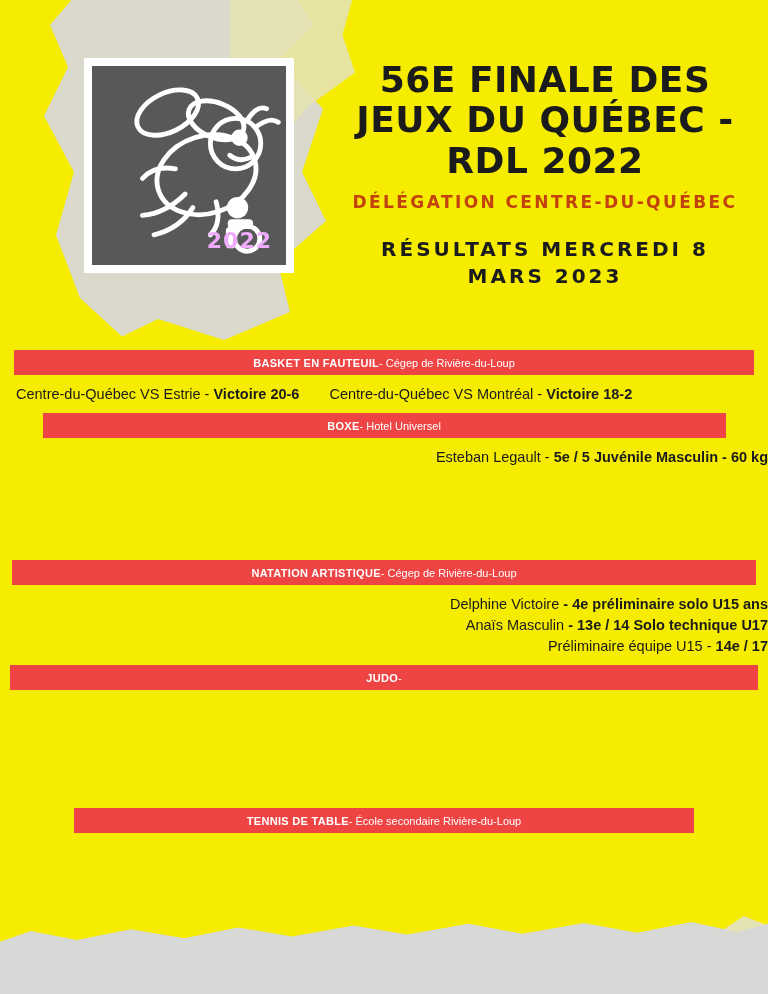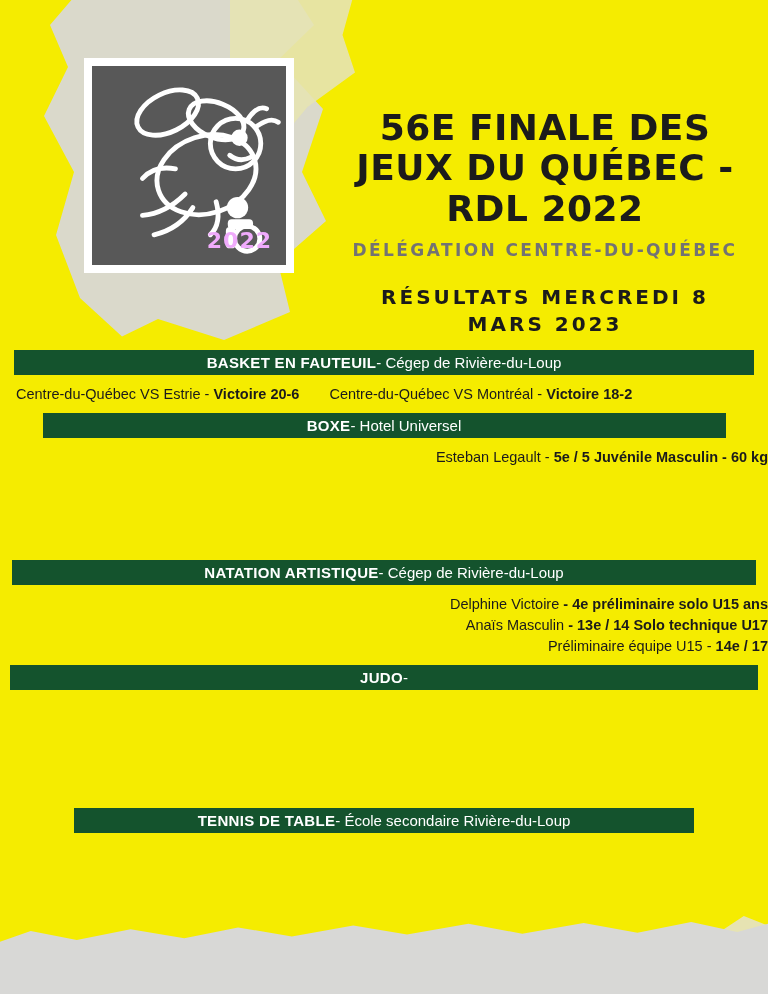--- a/index.html
+++ b/index.html
@@ -81,39 +81,38 @@
     font-family: "DejaVu Sans", sans-serif;
   }
   .logo-svg { position: absolute; inset: 0; }
 
   
   .header {
     position: absolute;
     left: 345px; top: 60px;
     width: 400px;
     text-align: center;
-    margin-top: 48px;
   }
   .title {
     font-family: "DejaVu Sans", sans-serif;
     font-weight: bold;
     font-size: 36px;
     line-height: 1.12;
     letter-spacing: 0.5px;
     color: #1b1b1b;
     text-transform: uppercase;
   }
   .subtitle {
     margin-top: 10px;
     font-family: "DejaVu Sans", sans-serif;
     font-weight: bold;
     font-size: 17px;
     letter-spacing: 2.4px;
     line-height: 1.35;
-    color: #737373;
+    color: #c2410c;
     text-transform: uppercase;
   }
   .results-label {
     margin-top: 22px;
     font-family: "DejaVu Sans", sans-serif;
     font-weight: bold;
     font-size: 20px;
     letter-spacing: 3px;
     color: #1b1b1b;
     text-transform: uppercase;
@@ -122,27 +121,27 @@
 
   
   .sections {
     position: absolute;
     left: 0; top: 350px;
     width: 768px;
   }
   .section { position: relative; }
   .section-bar {
     margin: 0 auto;
-    background: #14532d;
+    background: #ef4444;
     color: #ffffff;
     height: 25px;
     display: flex;
     align-items: center;
     justify-content: center;
-    font-size: 15px;
+    font-size: 11px;
     font-family: "Liberation Sans", sans-serif;
   }
   .sec-name { font-weight: bold; letter-spacing: .3px; }
   .sec-venue { font-weight: normal; }
   .bar-w1 { width: 740px; }
   .bar-w2 { width: 683px; }
   .bar-w3 { width: 744px; }
   .bar-w4 { width: 748px; }
   .bar-w5 { width: 620px; }
 

